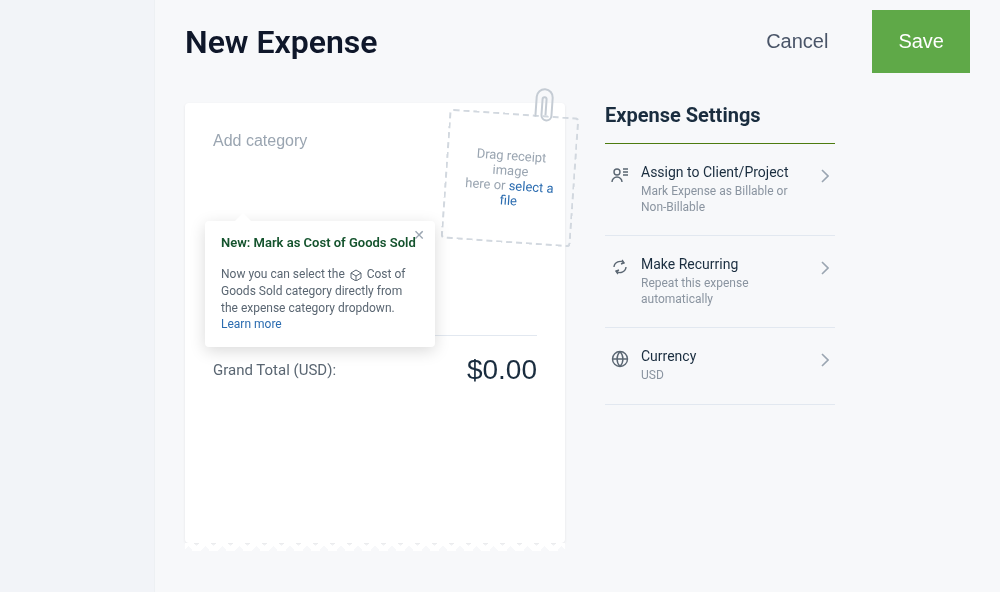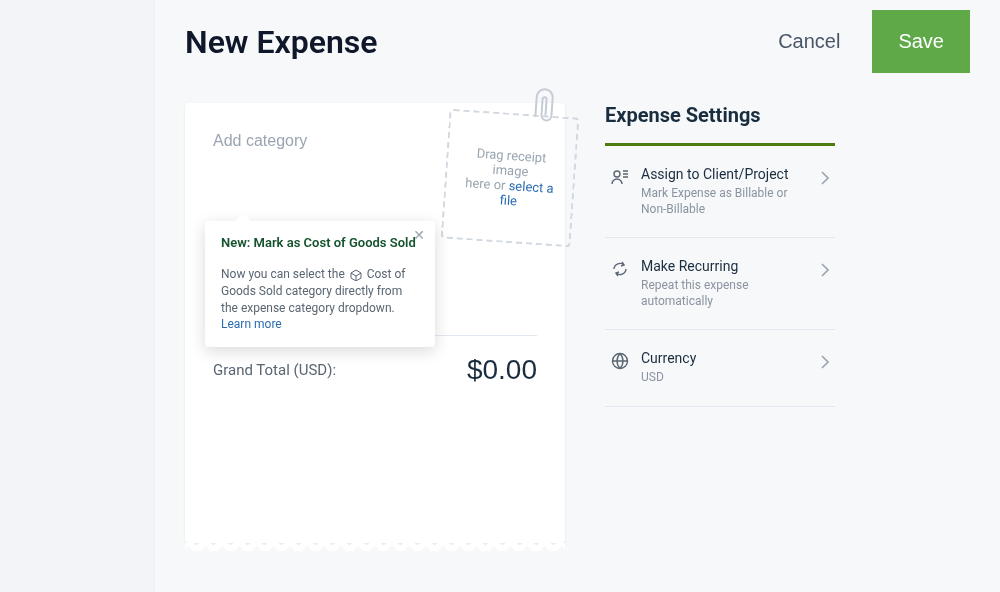--- a/index.html
+++ b/index.html
@@ -26,21 +26,21 @@
       display: flex;
       justify-content: space-between;
       align-items: center;
       margin-bottom: 30px;
     }
     .page-title {
       font-size: 32px;
       font-weight: 600;
       color: #0f172a;
     }
-    .header-buttons { display: flex; gap: 12px; }
+    .header-buttons { display: flex; gap: 24px; }
     .btn-cancel {
       background: transparent;
       border: none;
       color: #4a5568;
       font-size: 20px;
       padding: 10px 20px;
       cursor: pointer;
     }
     .btn-save {
       background: #5fa948;
@@ -203,21 +203,21 @@
       flex: 1;
       max-width: 230px;
     }
     .settings-title {
       font-size: 20px;
       font-weight: 700;
       color: #1a2d3f;
       margin-bottom: 16px;
     }
     .settings-list {
-      border-top: 3px solid #4d7c0f;
+      border-top: 1px solid #4d7c0f;
     }
     .settings-item {
       display: flex;
       align-items: flex-start;
       gap: 12px;
       padding: 20px 6px;
       border-bottom: 1px solid #e2e8f0;
       cursor: pointer;
     }
     .settings-icon {

